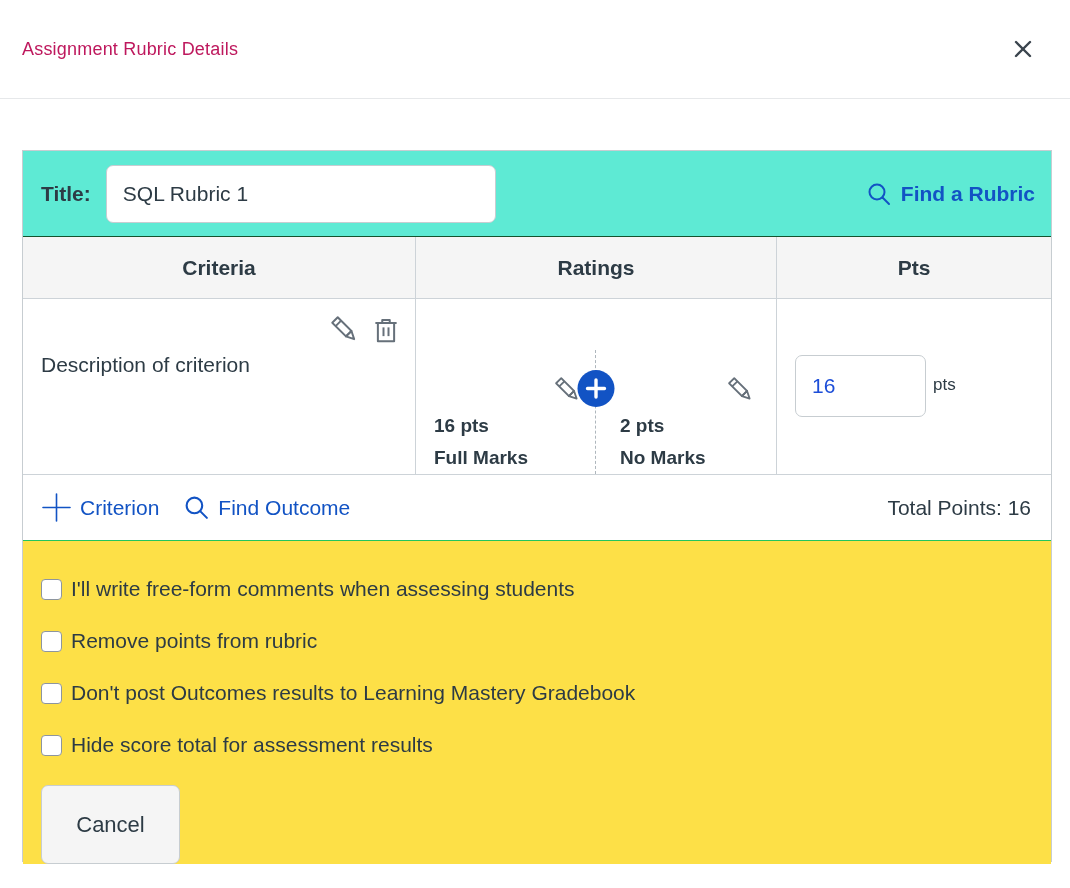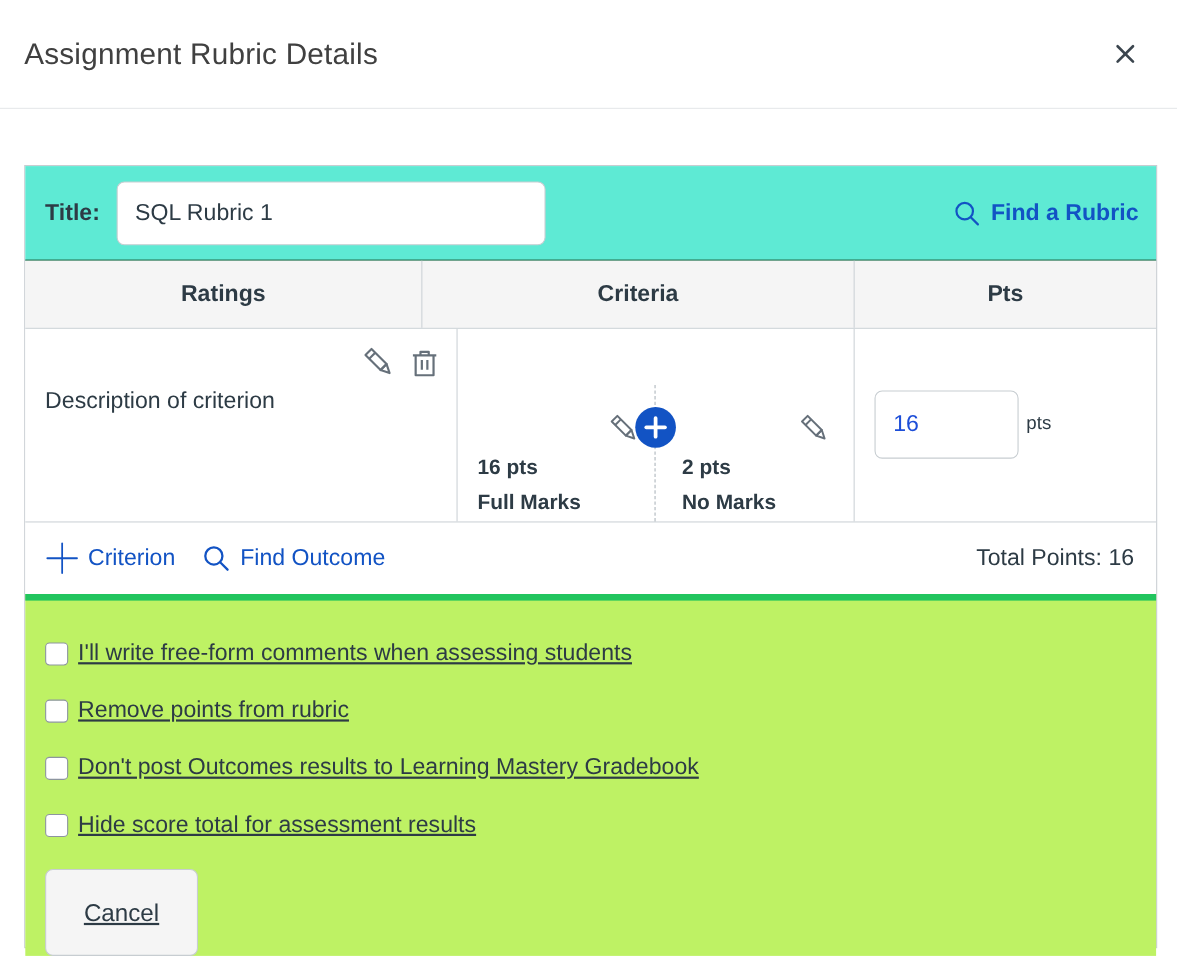--- a/index.html
+++ b/index.html
@@ -11,21 +11,21 @@
     position: relative;
     overflow: hidden;
   }
   
   .modal-header {
     height: 99px;
     border-bottom: 1px solid #E6E8EA;
     display: flex; align-items: center; justify-content: space-between;
     padding: 0 30px 0 22px;
   }
-  .modal-title { font-size: 27px; font-weight: 400; color: #404040; letter-spacing: .2px; }
+  .modal-title { font-size: 18px; font-weight: 400; color: #be185d; letter-spacing: .2px; }
   .close-btn {
     background: none; border: none; cursor: pointer;
     width: 34px; height: 34px; display: flex; align-items: center; justify-content: center;
   }
   
   .box {
     position: absolute; left: 22px; top: 150px;
     width: 1030px; height: 712px;
     border: 1px solid #C7CDD1;
     background: #ffffff;
@@ -101,21 +101,21 @@
     border-top: 1px solid #CDD3D8;
     background: #fff;
   }
   .action-link {
     display: flex; align-items: center; gap: 8px;
     color: var(--accent); font-size: 21px; text-decoration: none; cursor: pointer;
   }
   .action-link + .action-link { margin-left: 24px; }
   .total-points { margin-left: auto; font-size: 21px; color: #2D3B45; }
   
-  .options-section { border-top: 6px solid #22c55e; padding: 22px 18px 0 18px; background: #bef264; text-decoration: underline; }
+  .options-section { border-top: 1px solid #22c55e; padding: 22px 18px 0 18px; background: #fde047; }
   .checkbox-row { display: flex; align-items: center; height: 52px; cursor: default; }
   .checkbox {
     width: 21px; height: 21px; flex: 0 0 21px;
     border: 1px solid #8D959F; border-radius: 4px;
     background: #fff; cursor: pointer;
   }
   .checkbox-label { margin-left: 9px; font-size: 21px; }
   .buttons-row { display: flex; margin-top: 14px; gap: 4px; }
   .btn {
     height: 79px; border-radius: 7px; font-family: "Liberation Sans", sans-serif;
@@ -156,22 +156,22 @@
         <svg width="26" height="26" viewBox="0 0 26 26" fill="none" stroke="#1253C4" stroke-width="2" stroke-linecap="round">
           <circle cx="11" cy="11" r="7.5"></circle>
             <line x1="16.5" y1="16.5" x2="23" y2="23"></line>
         </svg>
       </span>
       <span>Find a Rubric</span>
     </a>
   </div>
 
   <div class="thead">
+    <div class="th col-criteria">Criteria</div>
     <div class="th col-ratings">Ratings</div>
-    <div class="th col-criteria">Criteria</div>
     <div class="th col-pts">Pts</div>
   </div>
 
   <div class="trow">
     <div class="td col-criteria criteria-cell">
       <div class="cell-icons">
         <button class="icon-btn">
           <span>
             <svg width="31" height="31" viewBox="0 0 24 24" fill="none" stroke="#66707A" stroke-width="1.5" stroke-linejoin="round">
               <g transform="rotate(45 12 12)">

